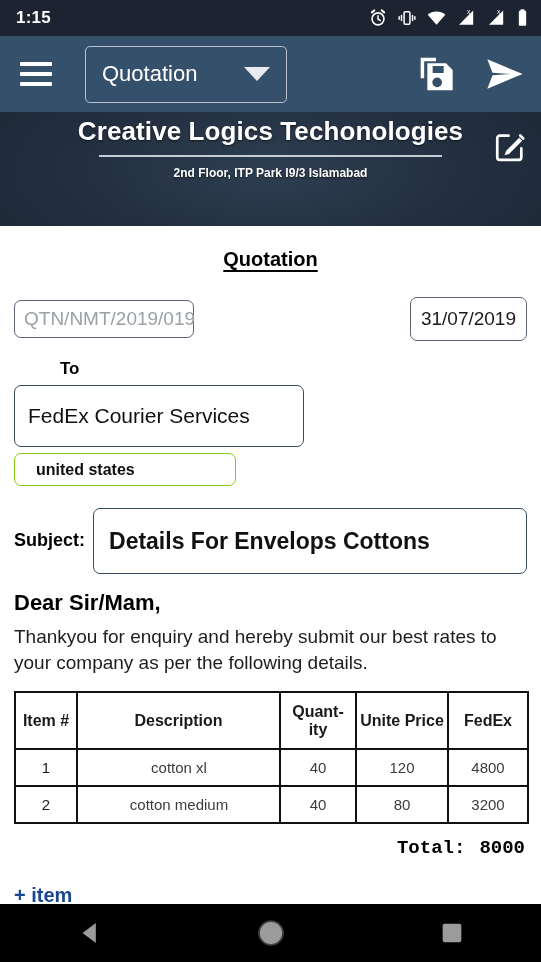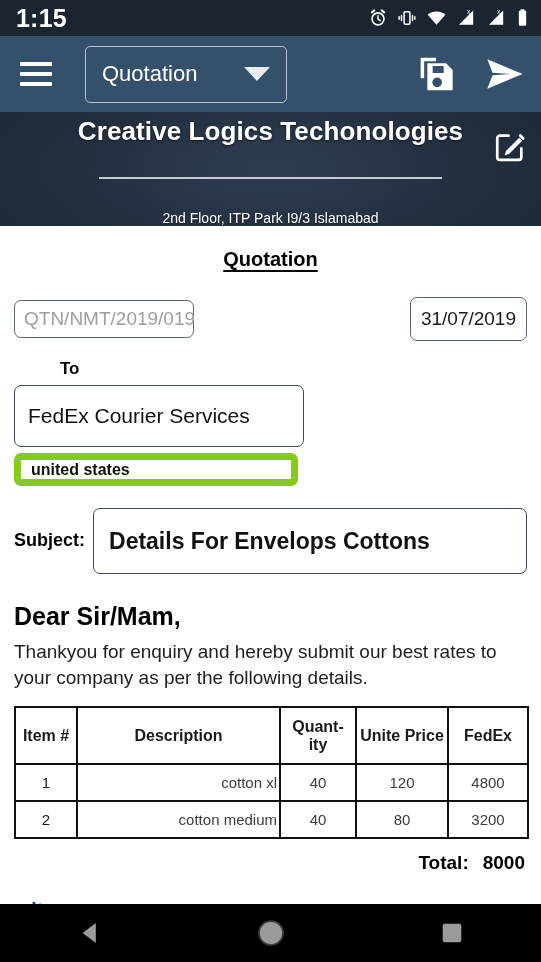--- a/index.html
+++ b/index.html
@@ -25,21 +25,21 @@
   .status-bar {
     height: 36px;
     background: #1b2430;
     display: flex;
     align-items: center;
     padding: 0 12px 0 16px;
     flex: 0 0 auto;
   }
   .status-time {
     color: #ffffff;
-    font-size: 25px;
+    font-size: 17px;
     font-weight: bold;
     letter-spacing: .2px;
   }
   .status-icons {
     margin-left: auto;
     display: flex;
     align-items: center;
     gap: 9px;
   }
   .sicon { display: block; }
@@ -97,41 +97,41 @@
 
   
   .letterhead {
     height: 114px;
     background:
       radial-gradient(ellipse 80% 150% at 50% 50%, #2e3e52 0%, #232f3f 45%, #1a2432 100%);
     position: relative;
     display: flex;
     flex-direction: column;
     align-items: center;
-    justify-content: space-between;
+    justify-content: flex-start;
     flex: 0 0 auto;
     padding-top: 4px;
   }
   .company-name {
     color: #ffffff;
     font-size: 26px;
     font-weight: bold;
     letter-spacing: .1px;
     text-shadow: 0 1px 2px rgba(0,0,0,.55);
   }
   .rule {
     width: 343px;
     height: 2px;
     background: #c3ccd5;
     margin: 8px 0 9px 0;
   }
   .company-address {
     color: #ffffff;
-    font-size: 14px;
-    font-weight: normal;
+    font-size: 12px;
+    font-weight: bold;
     text-shadow: 0 1px 2px rgba(0,0,0,.55);
   }
   .edit-icon-btn {
     position: absolute;
     right: 14px;
     top: 18px;
     cursor: pointer;
   }
 
   
@@ -200,25 +200,25 @@
     padding: 0 13px;
     display: flex;
     align-items: center;
   }
   .to-text {
     font-size: 21px;
     color: #101010;
   }
   .country-field {
     margin-top: 6px;
-    width: 284px;
+    width: 222px;
     height: 33px;
-    border: 7px solid #84cc16;
+    border: 1px solid #84cc16;
     border-radius: 7px;
-    padding: 0 10px;
+    padding: 0 21px;
     display: flex;
     align-items: center;
   }
   .country-text {
     font-size: 16px;
     font-weight: bold;
     color: #101010;
   }
 
   .subject-row {
@@ -242,22 +242,22 @@
     display: flex;
     align-items: center;
   }
   .subject-text {
     font-size: 23px;
     font-weight: bold;
     color: #111111;
   }
 
   .salutation {
-    margin-top: 28px;
-    font-size: 25px;
+    margin-top: 16px;
+    font-size: 22px;
     font-weight: bold;
     color: #000000;
   }
   .body-text {
     margin-top: 8px;
     font-size: 19px;
     line-height: 1.35;
     color: #1e1e1e;
   }
 
@@ -285,32 +285,33 @@
     font-size: 15px;
     padding: 9px 2px;
     height: 36px;
   }
   .col-item  { width: 62px; }
   .col-desc  { width: 203px; }
   .col-qty   { width: 76px; }
   .col-unit  { width: 92px; }
   .col-price { width: 80px; }
   td.desc-cell {
-    text-align: right;
+    text-align: center;
     padding-left: 3px;
     color: #3c3c3c;
   }
   td.num-cell { color: #3c3c3c; }
 
   .total-row {
     margin-top: 13px;
     display: flex;
     justify-content: flex-end;
     align-items: baseline;
     padding-right: 2px;
+    font-family: Liberation Mono, monospace;
   }
   .total-label {
     font-size: 19px;
     font-weight: bold;
     color: #000000;
   }
   .total-value {
     font-size: 19px;
     font-weight: bold;
     color: #000000;

